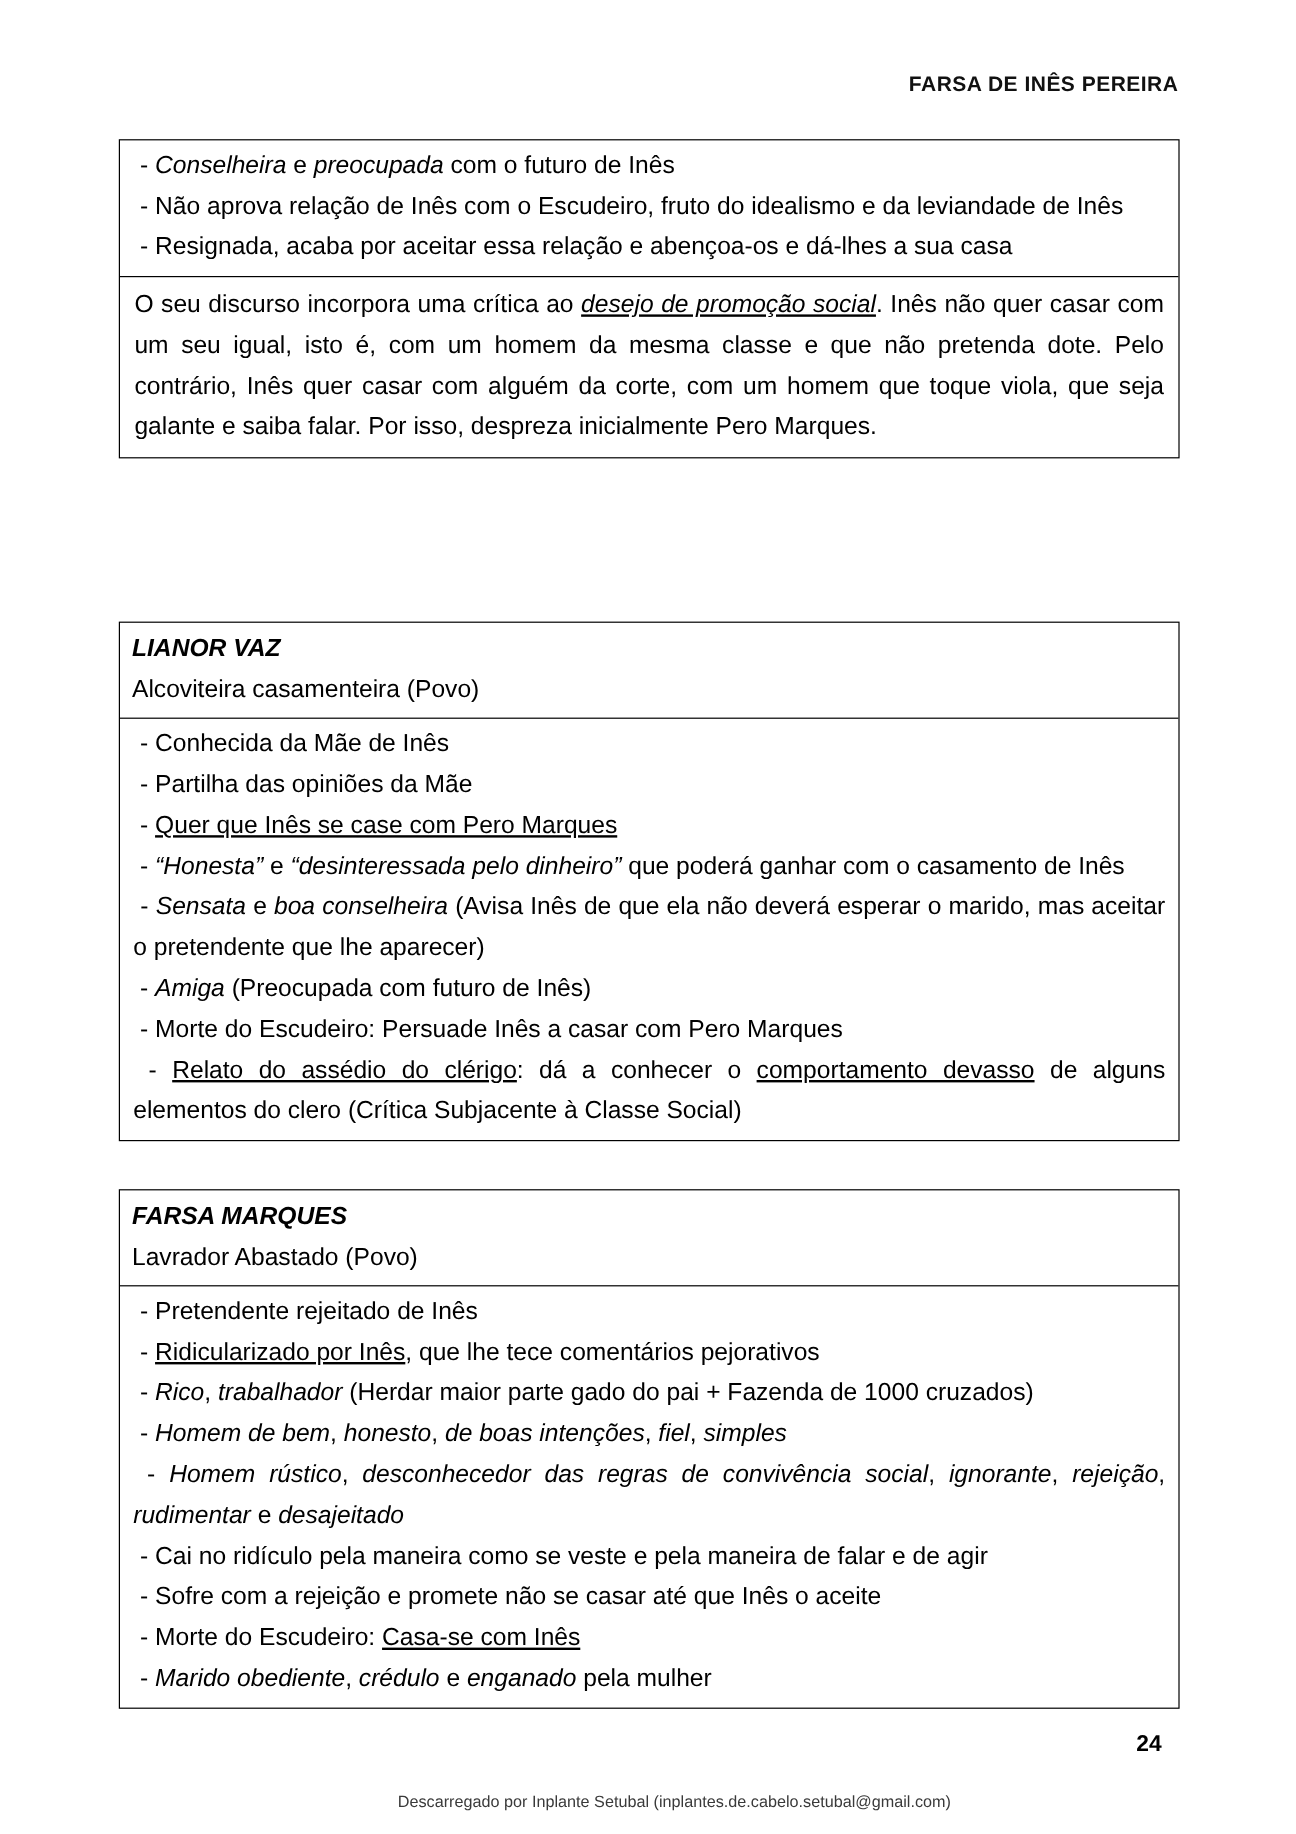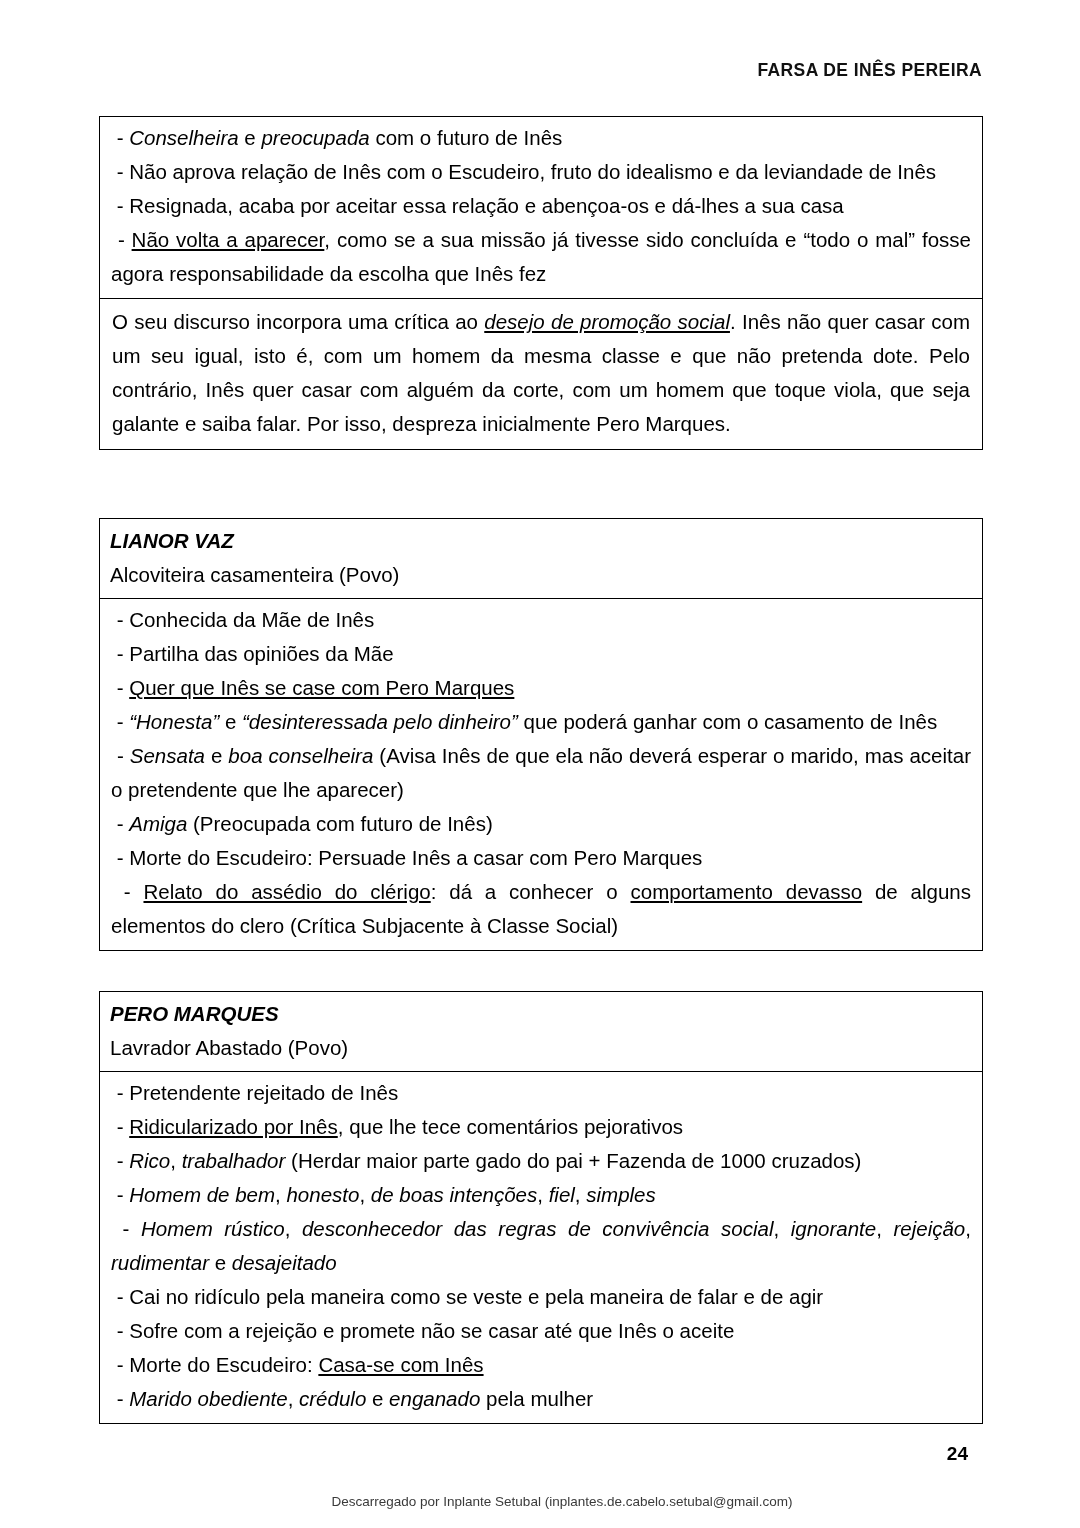--- a/index.html
+++ b/index.html
@@ -141,21 +141,20 @@
 
   <div class="running-header">FARSA DE INÊS PEREIRA</div>
 
   <div class="tbl tbl-1">
 
     <div class="row">
       <div class="cellblock">
         <p class="line"><span class="lead"> - </span><i>Conselheira</i> e <i>preocupada</i> com o futuro de Inês</p>
         <p class="line just"><span class="lead"> - </span>Não aprova relação de Inês com o Escudeiro, fruto do idealismo e da leviandade de Inês</p>
         <p class="line"><span class="lead"> - </span>Resignada, acaba por aceitar essa relação e abençoa-os e dá-lhes a sua casa</p>
-        <p class="line just"><span class="lead"> - </span><u>Não volta a aparecer</u>, como se a sua missão já tivesse sido concluída e “todo o mal” fosse agora responsabilidade da escolha que Inês fez</p>
       </div>
     </div>
 
     <div class="row row-split">
       <div class="nota-body">
         <p class="line just">O seu discurso incorpora uma crítica ao <i><u>desejo de promoção social</u></i>. Inês não quer casar com um seu igual, isto é, com um homem da mesma classe e que não pretenda dote. Pelo contrário, Inês quer casar com alguém da corte, com um homem que toque viola, que seja galante e saiba falar. Por isso, despreza inicialmente Pero Marques.</p>
       </div>
     </div>
 
   </div>
@@ -178,21 +177,21 @@
         <p class="line"><span class="lead"> - </span>Morte do Escudeiro: Persuade Inês a casar com Pero Marques</p>
         <p class="line just"><span class="lead"> - </span><u>Relato do assédio do clérigo</u>: dá a conhecer o <u>comportamento devasso</u> de alguns elementos do clero (Crítica Subjacente à Classe Social)</p>
       </div>
     </div>
 
   </div>
 
   <div class="tbl tbl-3">
 
     <div class="row hdr-cell">
-      <p class="hdr"><span class="name">PERO MARQUES</span></p>
+      <p class="hdr"><span class="name">FARSA MARQUES</span></p>
       <p class="hdr">Lavrador Abastado (Povo)</p>
     </div>
 
     <div class="row">
       <div class="cellblock">
         <p class="line"><span class="lead"> - </span>Pretendente rejeitado de Inês</p>
         <p class="line"><span class="lead"> - </span><u>Ridicularizado por Inês</u>, que lhe tece comentários pejorativos</p>
         <p class="line"><span class="lead"> - </span><i>Rico</i>, <i>trabalhador</i> (Herdar maior parte gado do pai + Fazenda de 1000 cruzados)</p>
         <p class="line"><span class="lead"> - </span><i>Homem de bem</i>, <i>honesto</i>, <i>de boas intenções</i>, <i>fiel</i>, <i>simples</i></p>
         <p class="line just"><span class="lead"> - </span><i>Homem rústico</i>, <i>desconhecedor das regras de convivência social</i>, <i>ignorante</i>, <i>rejeição</i>, <i>rudimentar</i> e <i>desajeitado</i></p>

